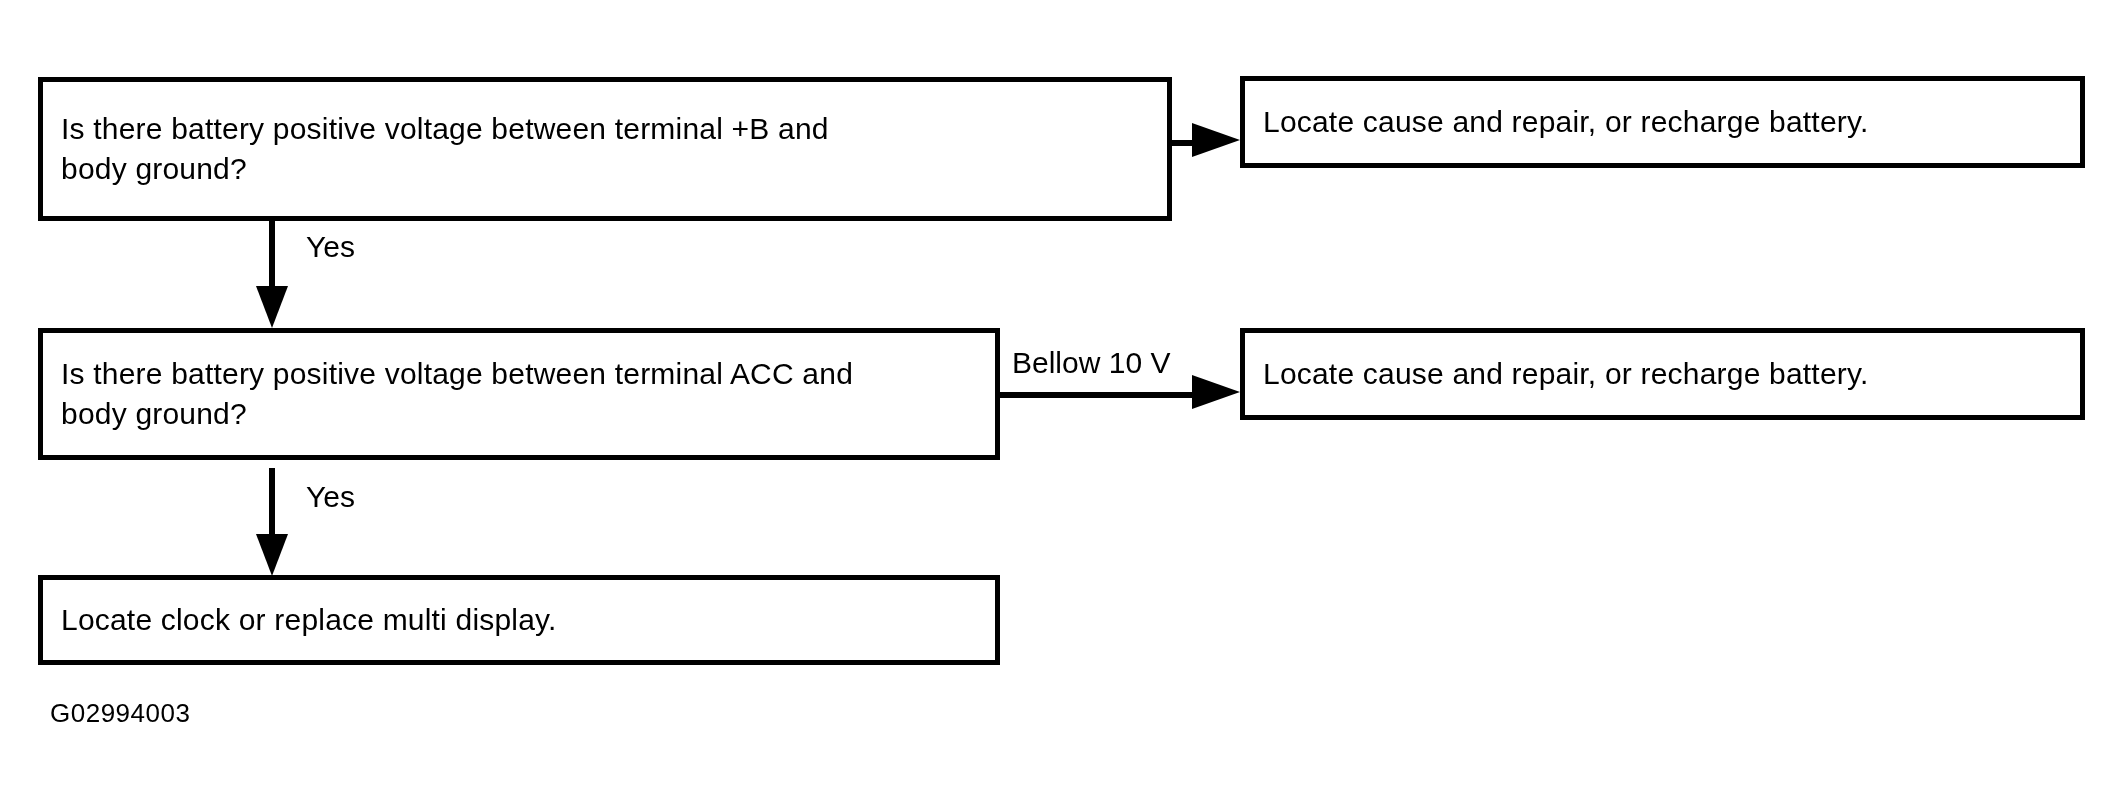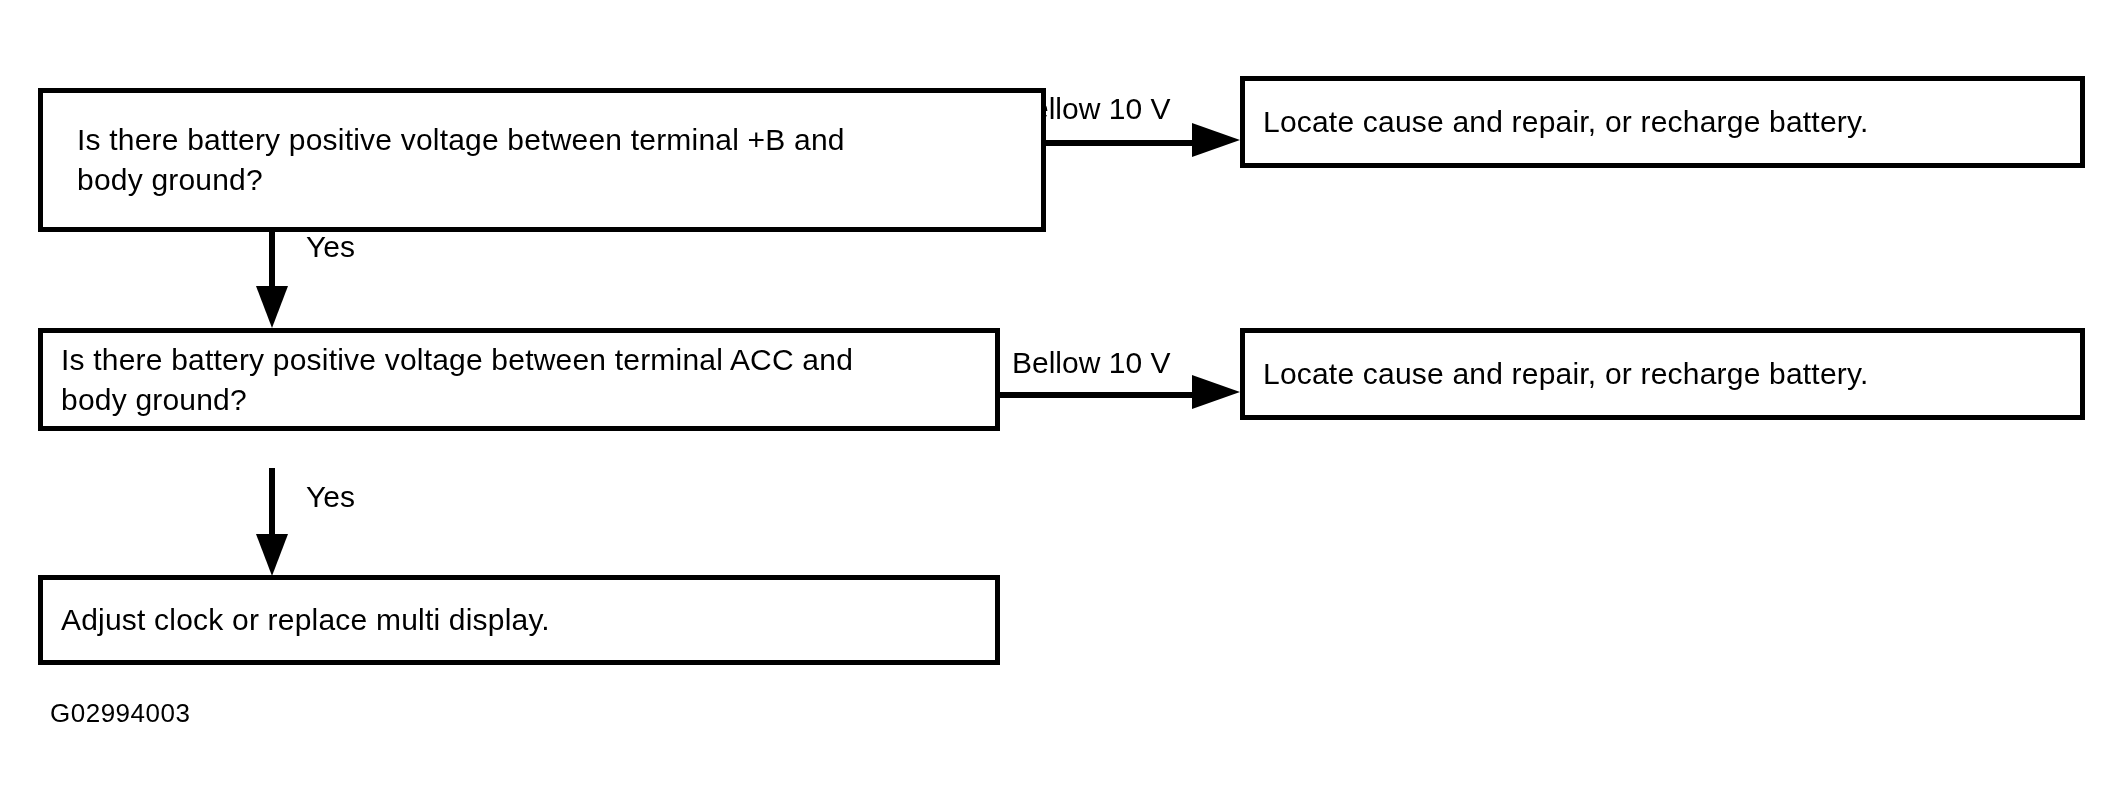--- a/index.html
+++ b/index.html
@@ -87,31 +87,31 @@
     <div class="edge-label" style="left: 1012px; top: 94px;">Bellow 10 V</div>
     <div class="conn-line-v" style="left: 269px; top: 218px; height: 70px; background: rgb(0, 0, 0);"></div>
     <div class="arrowhead-down" style="left: 256px; top: 286px;"></div>
     <div class="edge-label" style="left: 306px; top: 232px;">Yes</div>
     <div class="conn-line-h" style="left: 1000px; top: 392px; width: 194px; background: rgb(0, 0, 0);"></div>
     <div class="arrowhead-right" style="left: 1192px; top: 375px;"></div>
     <div class="edge-label" style="left: 1012px; top: 348px;">Bellow 10 V</div>
     <div class="conn-line-v" style="left: 269px; top: 468px; height: 70px; background: rgb(0, 0, 0);"></div>
     <div class="arrowhead-down" style="left: 256px; top: 534px;"></div>
     <div class="edge-label" style="left: 306px; top: 482px;">Yes</div>
-    <div class="node" style="left: 38px; top: 88px; width: 1008px; height: 144px; border-color: rgb(0, 0, 0); padding-left: 16px;">
+    <div class="node" style="left: 38px; top: 77px; width: 1134px; height: 144px; border-color: rgb(0, 0, 0);">
       <div class="node-text">Is there battery positive voltage between terminal +B and
 body ground?</div>
     </div>
     <div class="node" style="left: 1240px; top: 76px; width: 845px; height: 92px; border-color: rgb(0, 0, 0);">
       <div class="node-text">Locate cause and repair, or recharge battery.</div>
     </div>
-    <div class="node" style="left: 38px; top: 328px; width: 962px; height: 103px; border-color: rgb(0, 0, 0);">
+    <div class="node" style="left: 38px; top: 328px; width: 962px; height: 132px; border-color: rgb(0, 0, 0);">
       <div class="node-text">Is there battery positive voltage between terminal ACC and
 body ground?</div>
     </div>
     <div class="node" style="left: 1240px; top: 328px; width: 845px; height: 92px; border-color: rgb(0, 0, 0);">
       <div class="node-text">Locate cause and repair, or recharge battery.</div>
     </div>
     <div class="node" style="left: 38px; top: 575px; width: 962px; height: 90px; border-color: rgb(0, 0, 0);">
-      <div class="node-text">Adjust clock or replace multi display.</div>
+      <div class="node-text">Locate clock or replace multi display.</div>
     </div>
     <div class="figure-code" style="left: 38px; top: 700px; margin-left: 12px;">G02994003</div>
   </div>
 
 </body></html>

